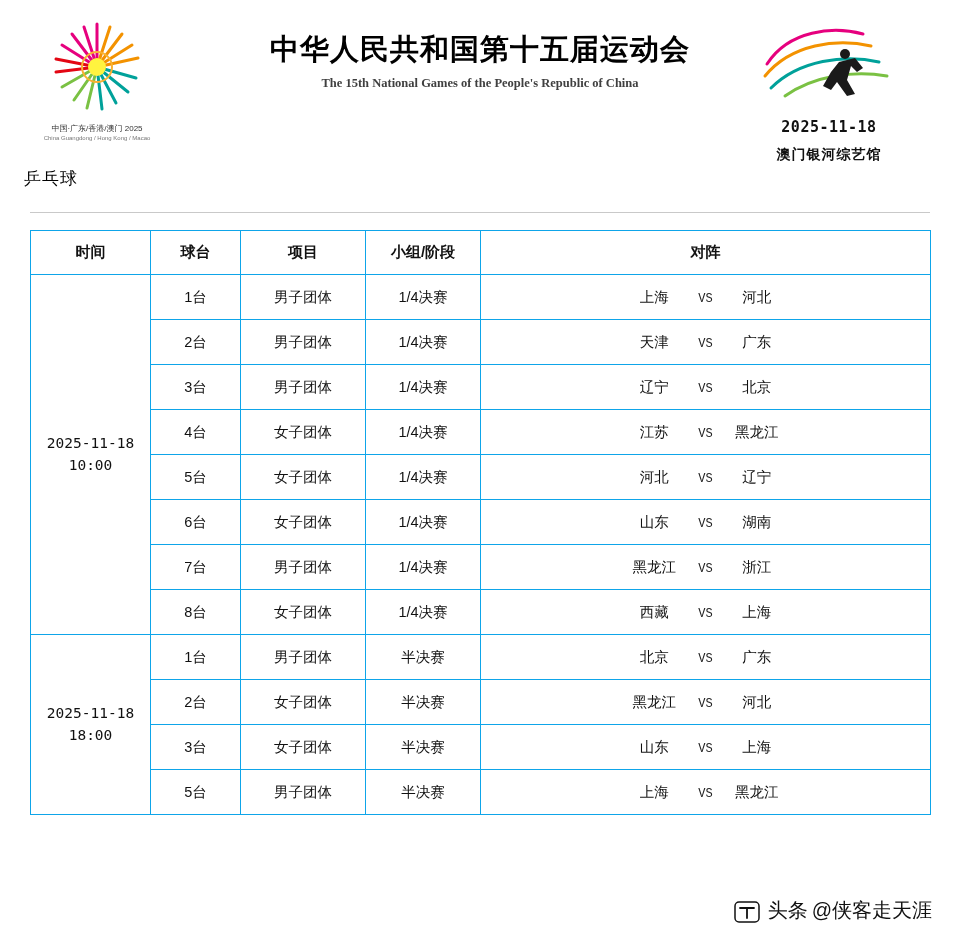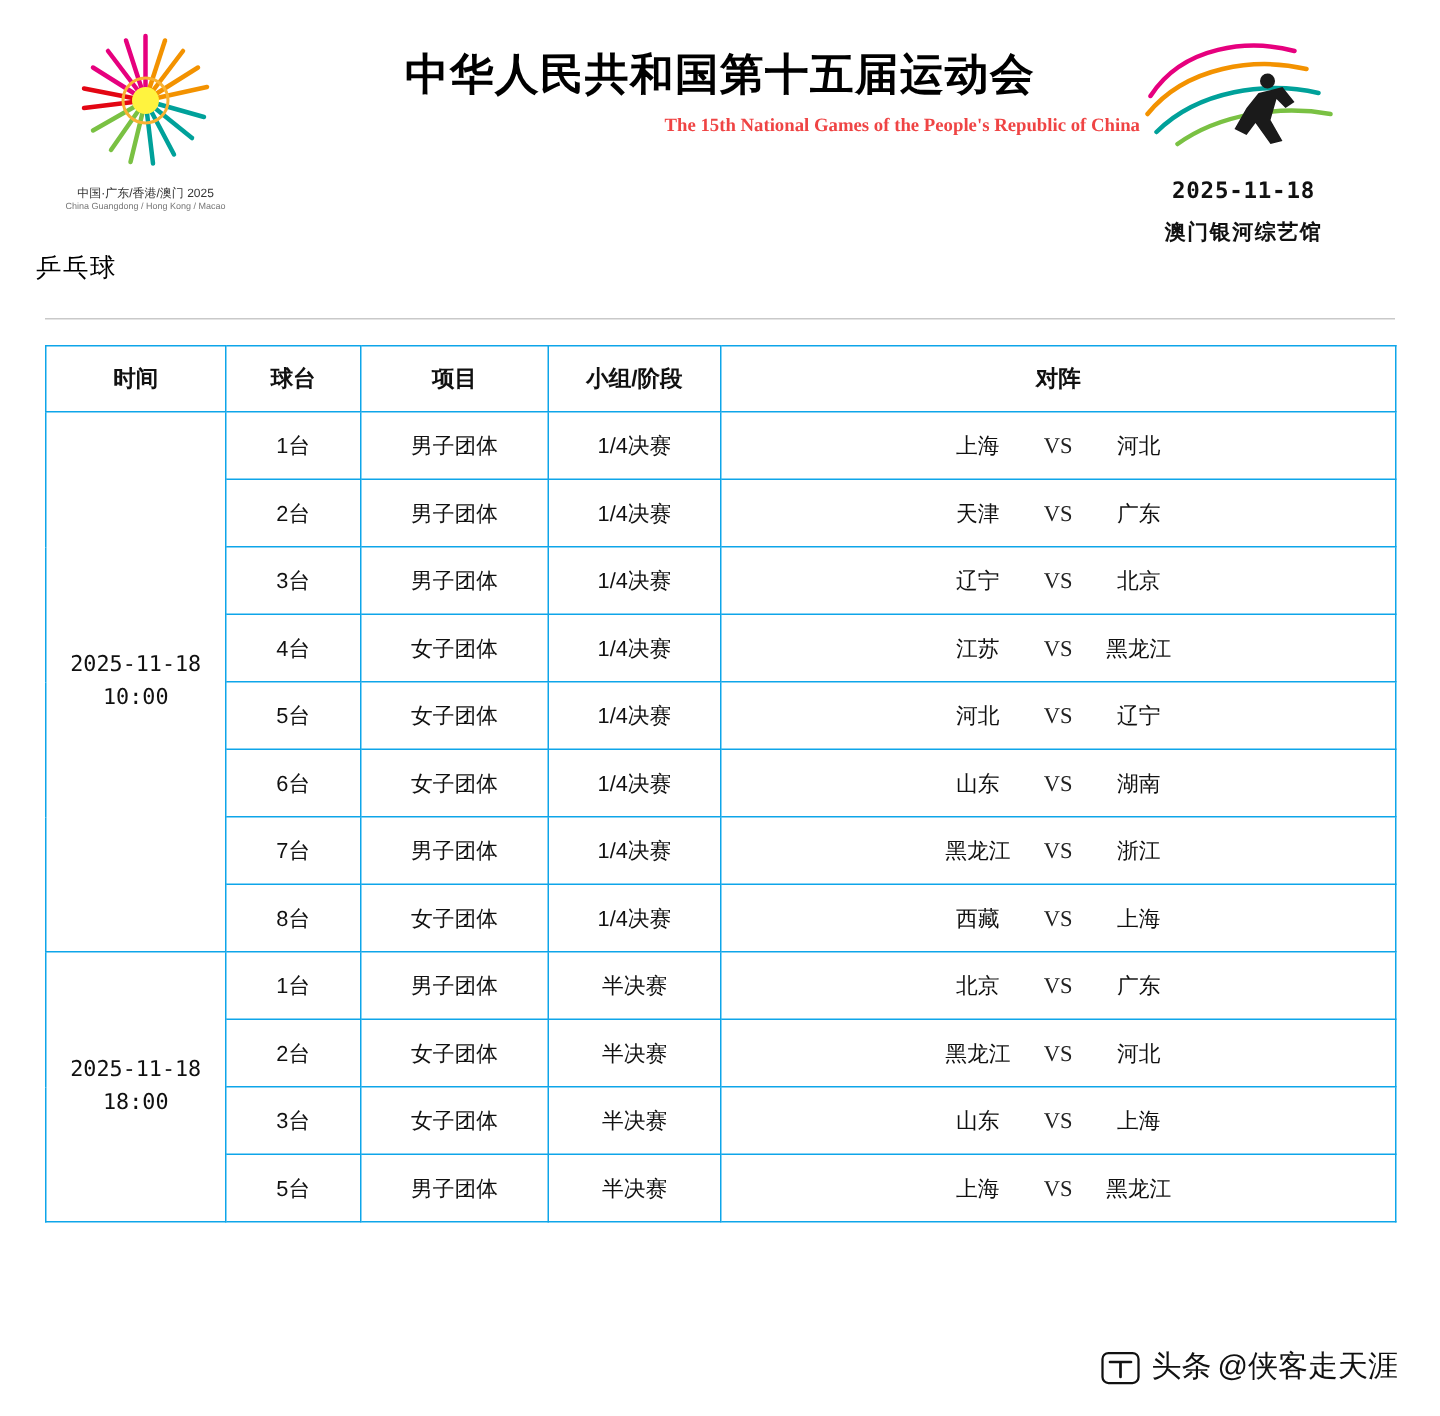--- a/index.html
+++ b/index.html
@@ -71,23 +71,22 @@
   .main-title {
     font-size: 29px;
     font-weight: bold;
     letter-spacing: 1px;
     color: #000;
   }
   .sub-title {
     margin-top: 6px;
     font-size: 12.5px;
     font-weight: bold;
-    color: #ef4444;
+    color: #404040;
     font-family: "Liberation Serif", "DejaVu Serif", serif;
-    text-align: right;
   }
   .doc-title {
     margin-top: 22px;
     font-size: 19px;
     font-weight: bold;
     color: #000;
     letter-spacing: 1px;
   }
 
   .right-block {
@@ -170,22 +169,22 @@
     white-space: nowrap;
   }
   .match .team {
     display: inline-block;
     min-width: 52px;
     text-align: center;
   }
   .match .vs {
     display: inline-block;
     margin: 0 18px;
-    font-size: 15px;
-    font-family: Liberation Serif, serif;
+    font-size: 12px;
+    font-family: Liberation Mono, monospace;
     color: #222;
   }
 
   
   .watermark {
     position: absolute;
     right: 28px;
     bottom: 20px;
     display: flex;
     align-items: flex-end;

